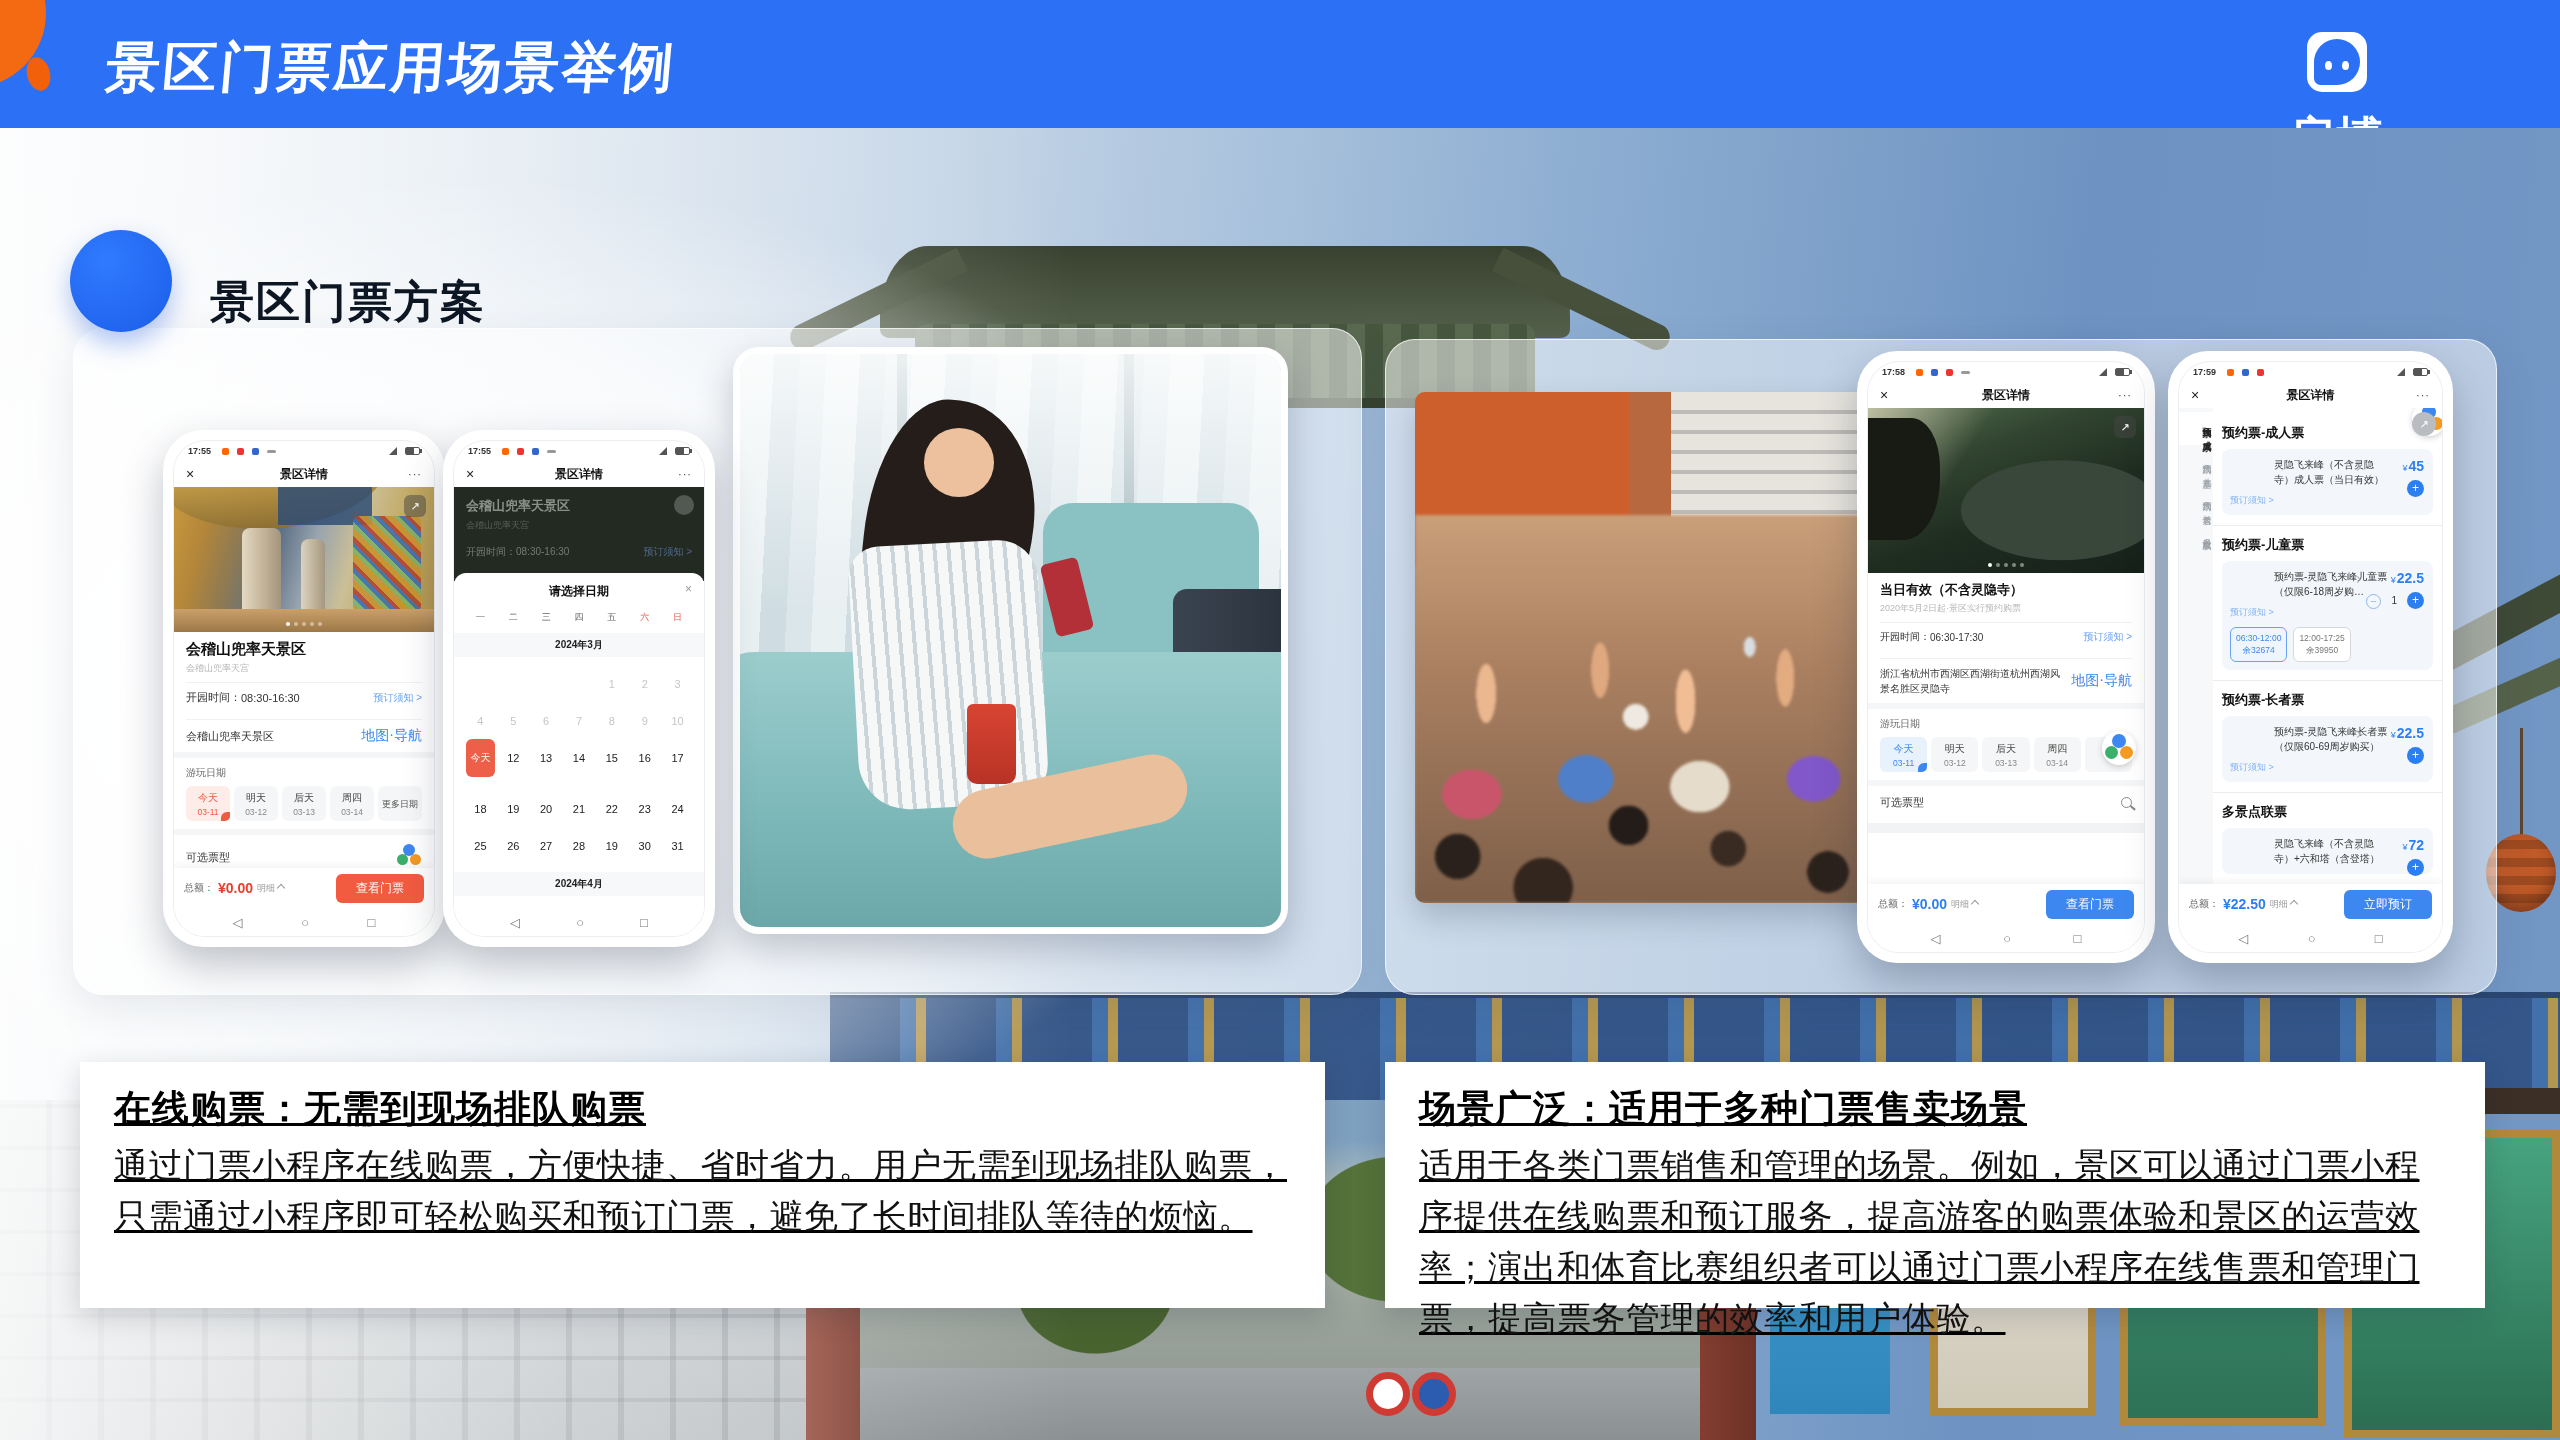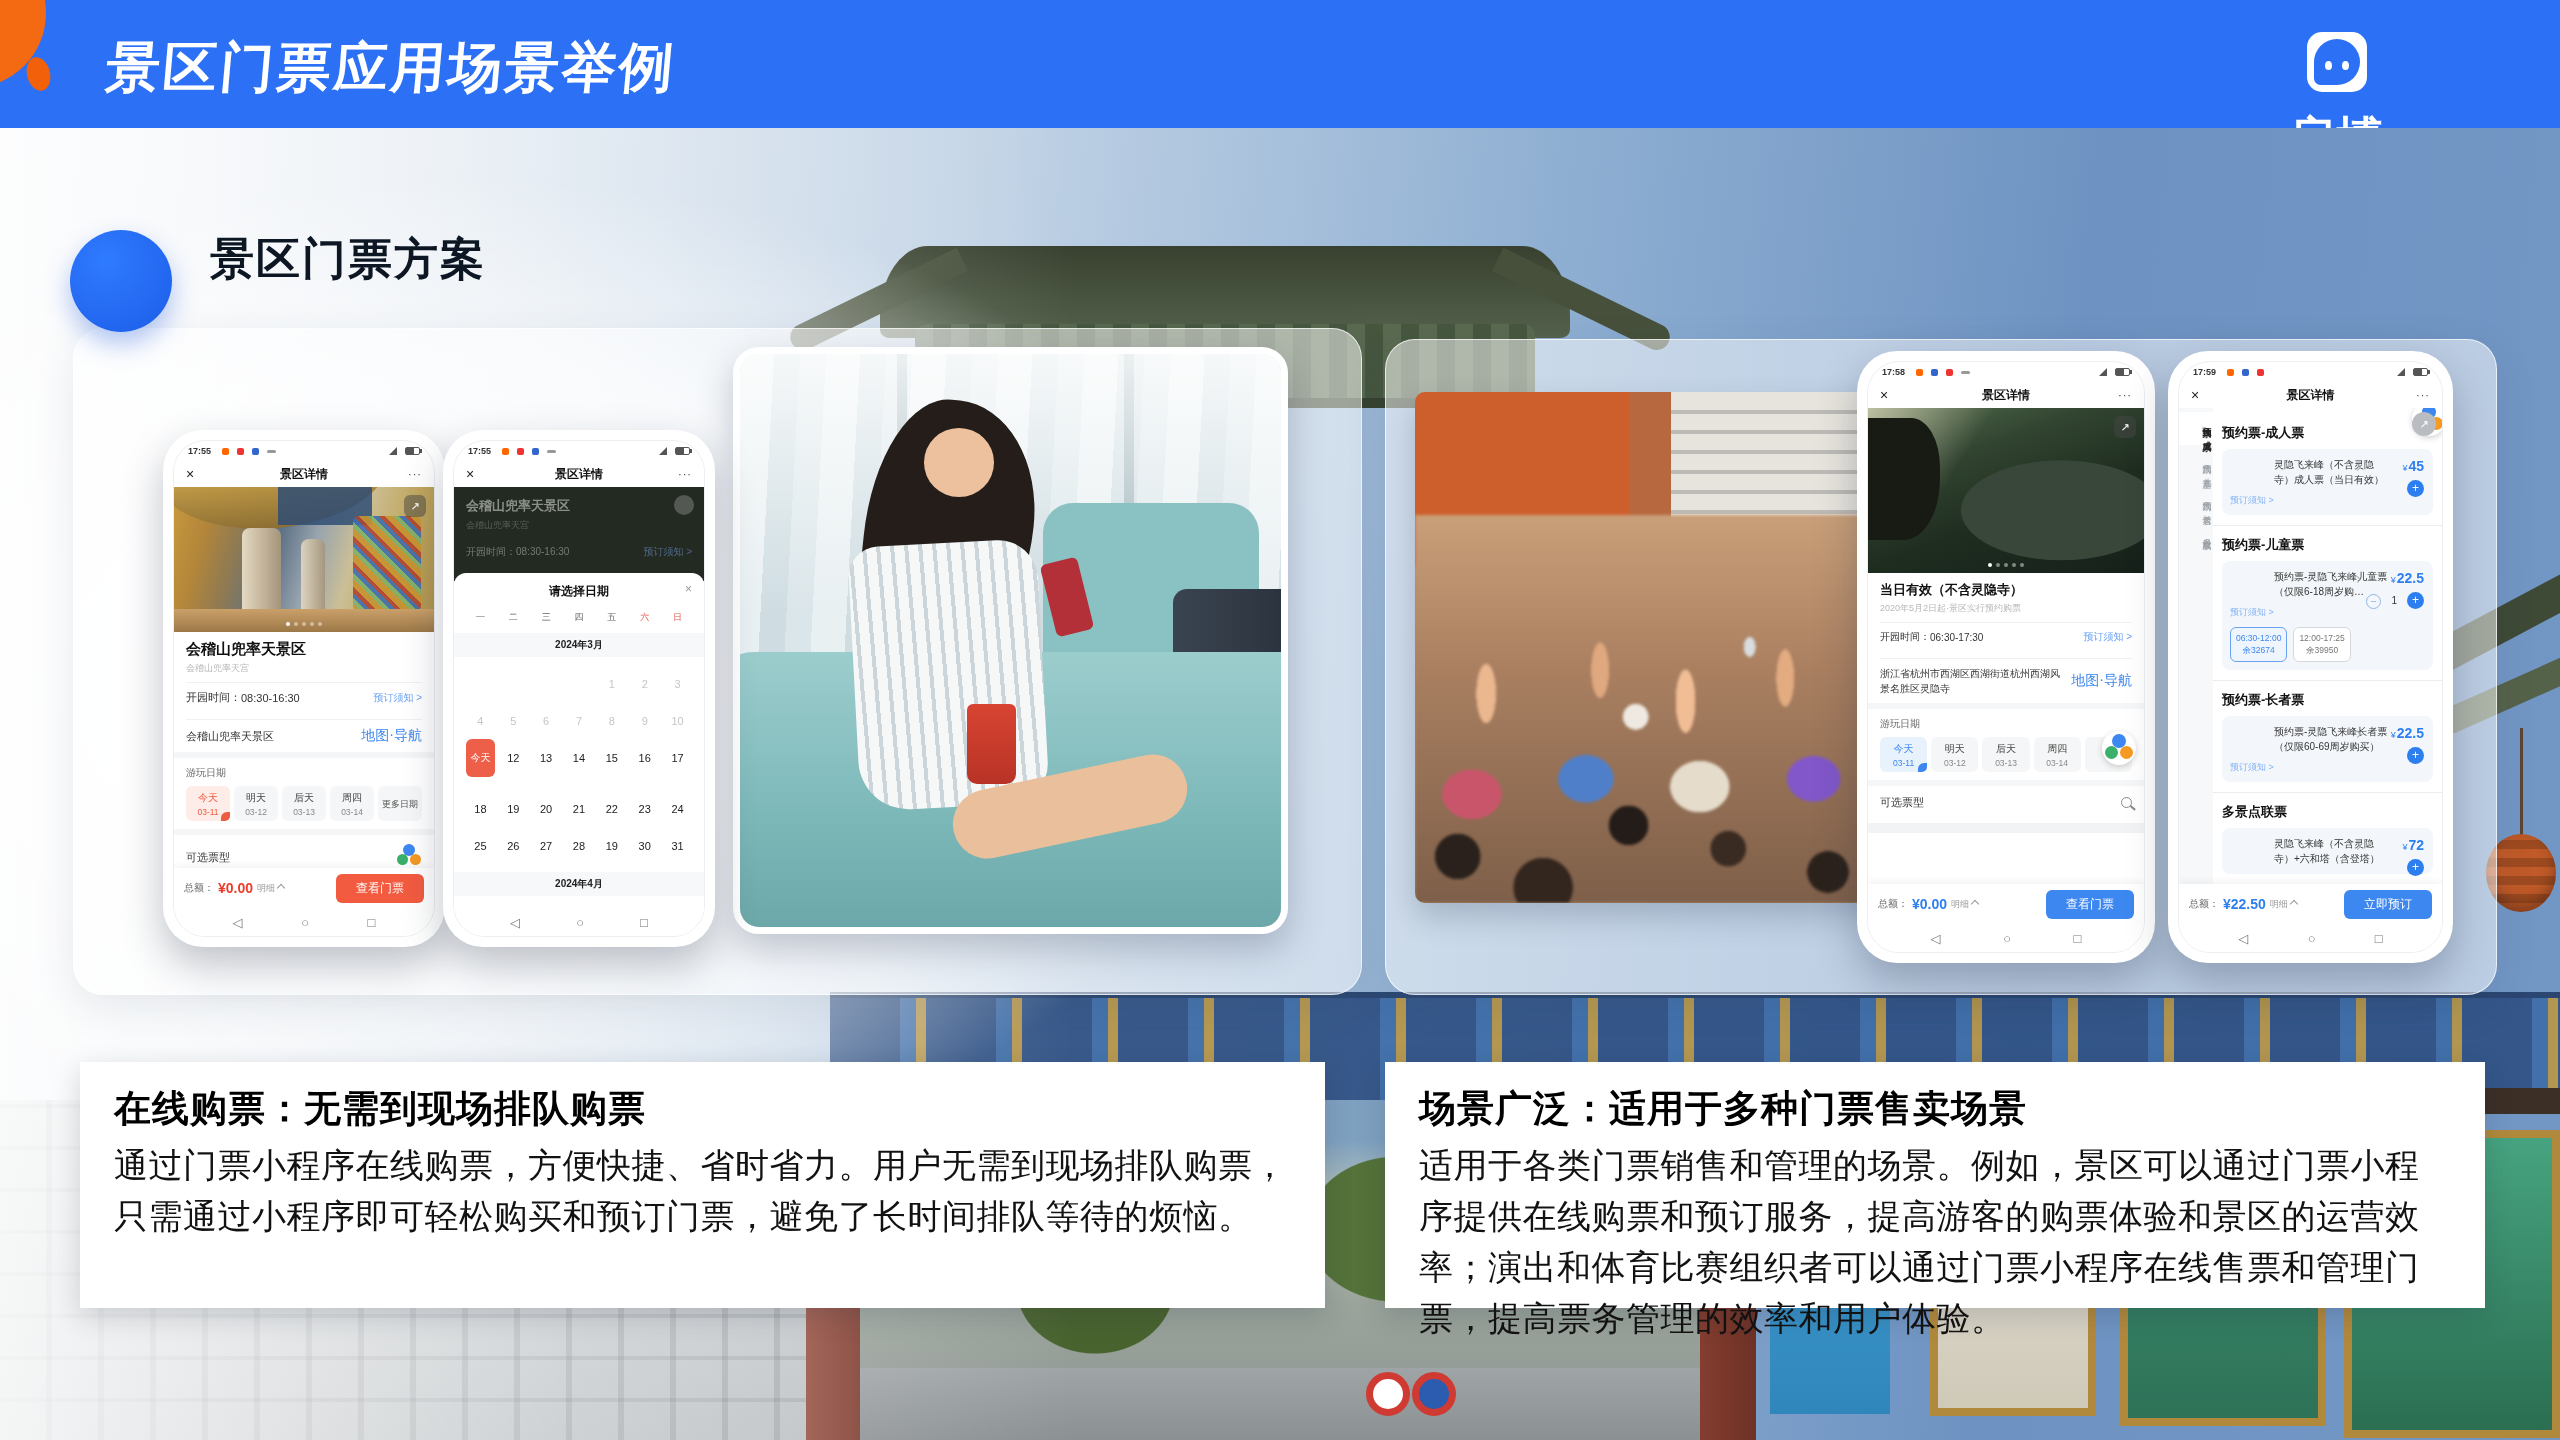--- a/index.html
+++ b/index.html
@@ -53,21 +53,21 @@
   .brand{position:absolute;right:30px;top:32px;display:flex;align-items:center;gap:16px;color:#fff;flex-direction:column;}
   .brand-ico{width:60px;height:60px;background:#fff;border-radius:15px;position:relative;}
   .brand-face{position:absolute;inset:7px;background:#2b70f5;border-radius:50% 50% 50% 14%;}
   .brand-face::before,.brand-face::after{content:'';position:absolute;top:22px;width:7px;height:9px;border-radius:50%;background:#fff;}
   .brand-face::before{left:11px;} .brand-face::after{right:11px;}
   .brand-name{font-size:47px;font-weight:bold;letter-spacing:2px;}
   .brand-sep{font-size:40px;font-weight:200;opacity:.95;}
   .brand-prod{font-size:41px;letter-spacing:2px;}
 
   
-  .sec{position:absolute;left:70px;top:230px;display:flex;align-items:flex-start;gap:38px;z-index:30;}
+  .sec{position:absolute;left:70px;top:230px;display:flex;align-items:flex-end;gap:38px;z-index:30;}
   .sec-circle{width:102px;height:102px;border-radius:50%;background:radial-gradient(circle at 35% 30%,#2f7bff,#1c5de8);box-shadow:0 12px 26px rgba(30,90,220,.35);}
   .sec-text{font-size:44px;font-weight:bold;color:#0d1623;letter-spacing:2px;}
 
   
   .panel{position:absolute;background:rgba(255,255,255,.52);border:1px solid rgba(255,255,255,.7);border-radius:30px;box-shadow:0 12px 40px rgba(40,60,90,.10);z-index:5;}
   .panel.p-left{left:73px;top:328px;width:1287px;height:665px;}
   .panel.p-right{left:1385px;top:339px;width:1110px;height:654px;}
 
   
   .photo-woman{position:absolute;left:733px;top:347px;width:541px;height:573px;border-radius:26px;border:7px solid #fff;box-shadow:0 16px 36px rgba(30,45,70,.25);overflow:hidden;background:#dfe7ea;z-index:10;}
@@ -244,21 +244,21 @@
   .minus{position:absolute;right:52px;top:33px;width:15px;height:15px;border-radius:50%;border:1px solid #8fb6e8;color:#8fb6e8;text-align:center;line-height:13px;font-size:11px;}
   .qty{position:absolute;right:36px;top:34px;font-size:10px;color:#333;}
   .notice{font-size:9px;color:#7fb0f5;margin-top:7px;}
   .slots{display:flex;gap:6px;margin-top:8px;}
   .slot{border:1px solid #d5d9dd;border-radius:6px;padding:4px 5px;text-align:center;font-size:8.5px;color:#777;background:#fff;line-height:1.45;}
   .slot.sel{border-color:#6aa2f3;color:#3d87f0;background:#eef5fd;}
   .p4share{position:absolute;right:6px;top:4px;width:24px;height:24px;border-radius:50%;background:#b9bdc2;color:#fff;display:flex;align-items:center;justify-content:center;font-size:11px;z-index:3;}
   .p4cluster{right:2px;top:338px;}
 
   
-  .info{position:absolute;background:#fff;box-shadow:0 8px 26px rgba(30,40,60,.18);padding:22px 34px;box-sizing:border-box;z-index:30;}
+  .info{position:absolute;background:#fff;box-shadow:0 8px 26px rgba(30,40,60,.18);padding:22px 34px;box-sizing:border-box;z-index:30;text-decoration:underline;}
   .info.l{left:80px;top:1062px;width:1245px;height:246px;}
   .info.r{left:1385px;top:1062px;width:1100px;height:246px;}
   .info-title{font-size:37px;font-weight:bold;color:#000;margin-bottom:6px;letter-spacing:1px;}
   .info-body{font-size:34px;color:#121212;line-height:1.5;letter-spacing:.5px;}
 </style>
 </head>
 <body>
 
 <div class="stage">
 

